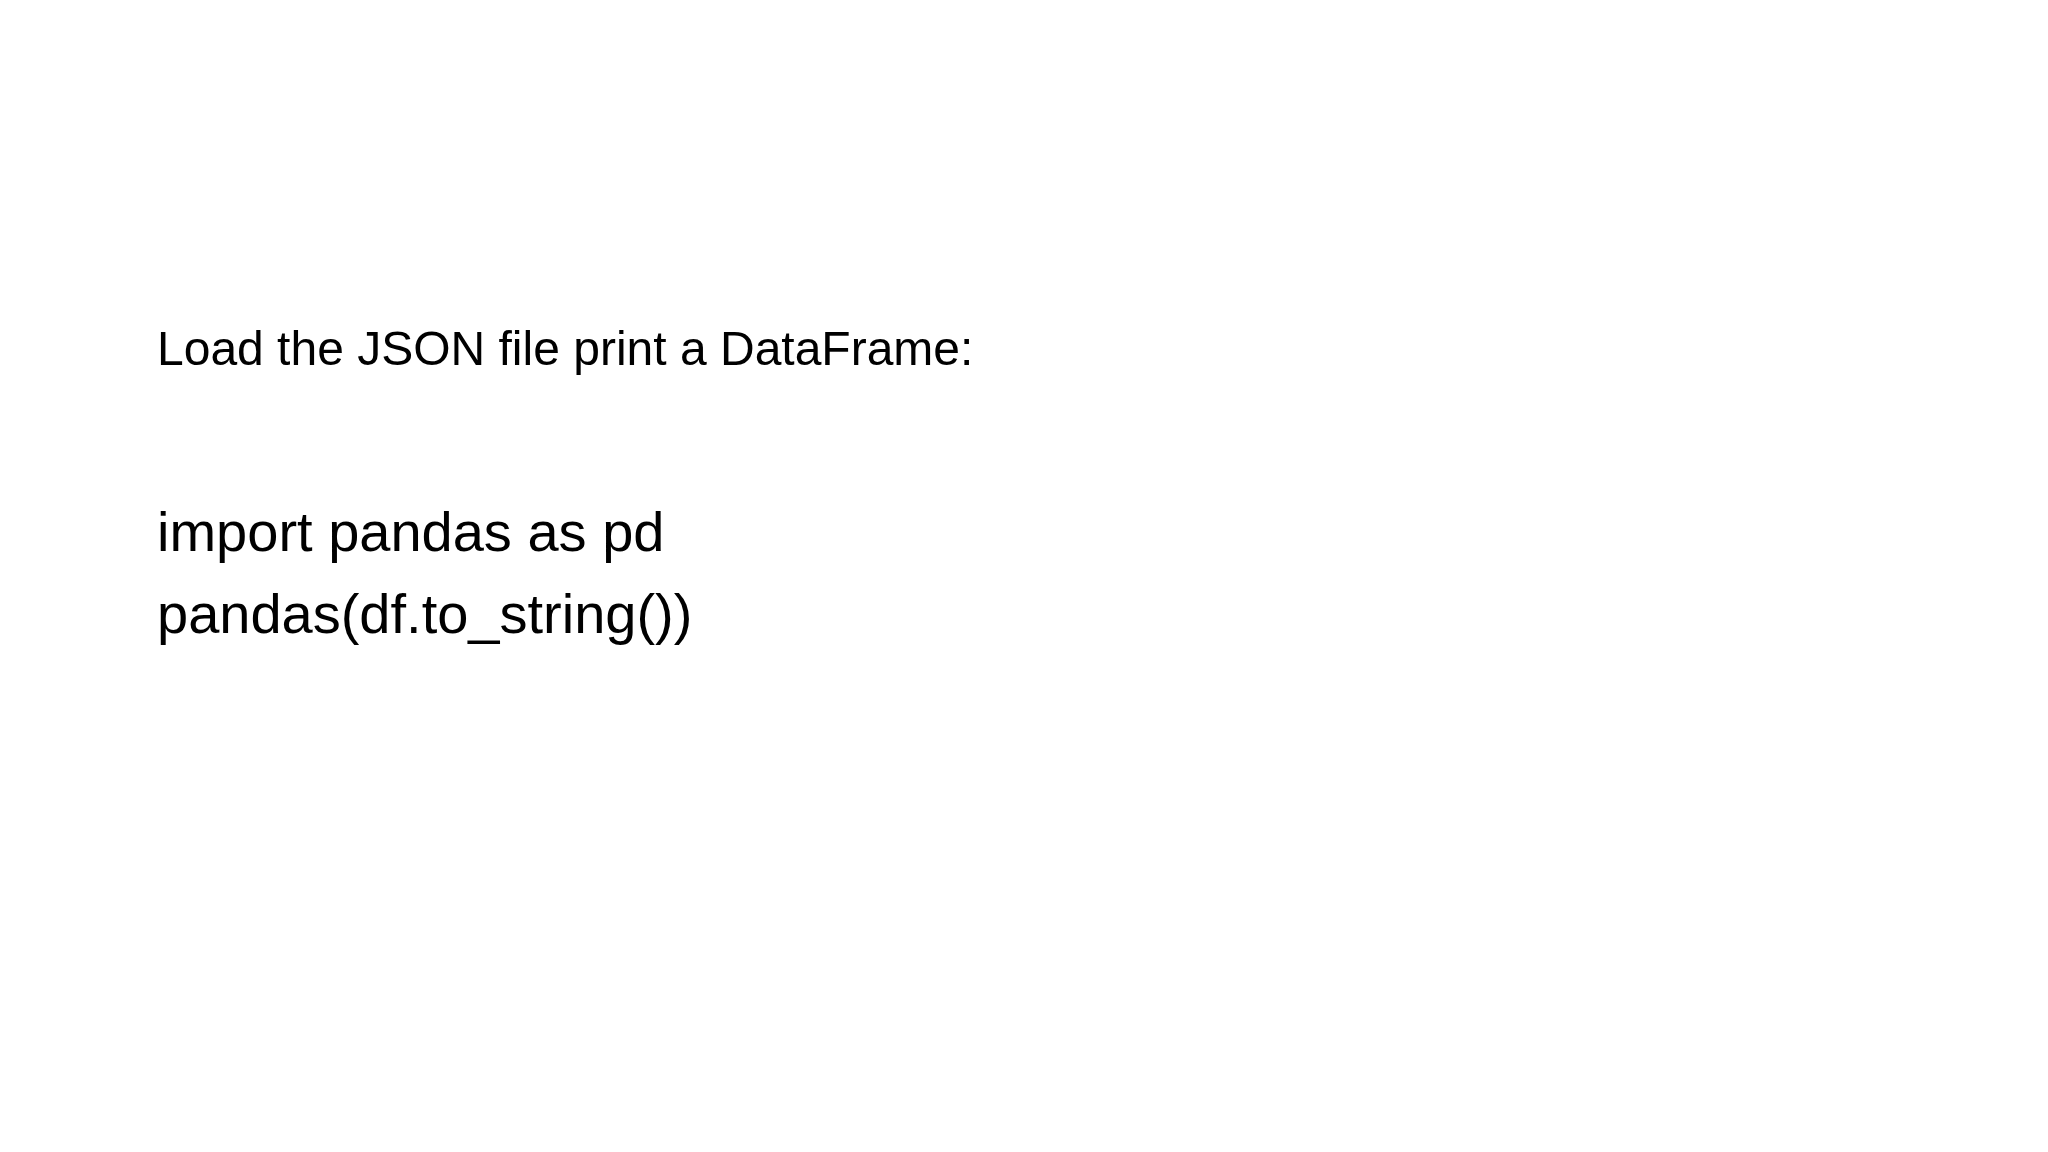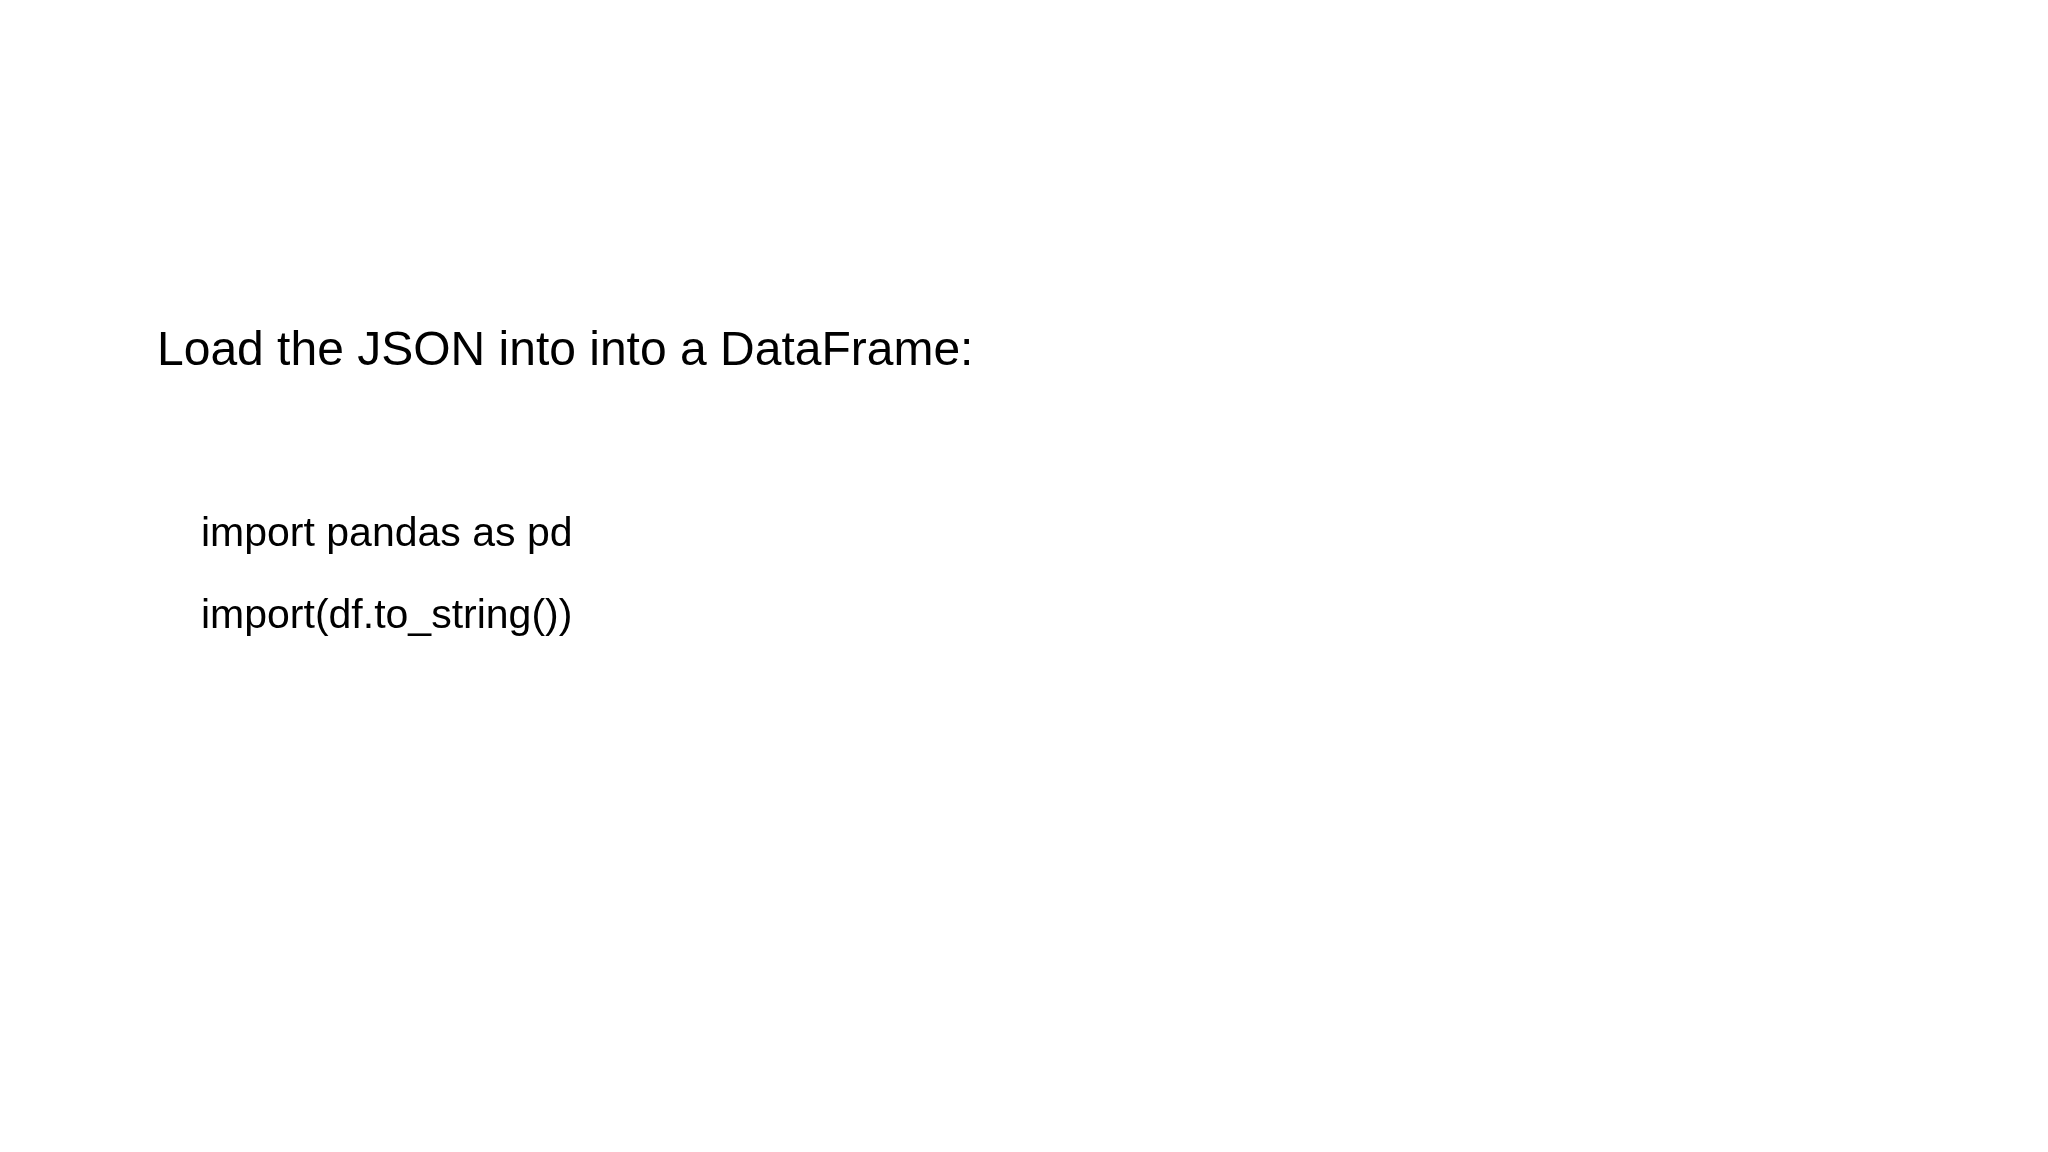--- a/index.html
+++ b/index.html
@@ -33,32 +33,31 @@
     font-weight: 400;
     color: #000000;
     white-space: pre;
   }
 
   .code-block {
     margin-top: 101px;
   }
 
   .code-line {
-    font-size: 41px;
+    font-size: 56px;
     line-height: 82px;
     font-weight: 400;
     color: #000000;
     white-space: pre;
-    margin-left: 44px;
   }
 </style>
 </head>
 <body>
 
 <div class="page">
   <div class="content">
-    <p class="heading">Load the JSON into into a DataFrame:</p>
+    <p class="heading">Load the JSON file print a DataFrame:</p>
     <div class="code-block">
       <div class="code-line">import pandas as pd</div>
-      <div class="code-line">import(df.to_string())</div>
+      <div class="code-line">pandas(df.to_string())</div>
     </div>
   </div>
 </div>
 
 </body></html>

